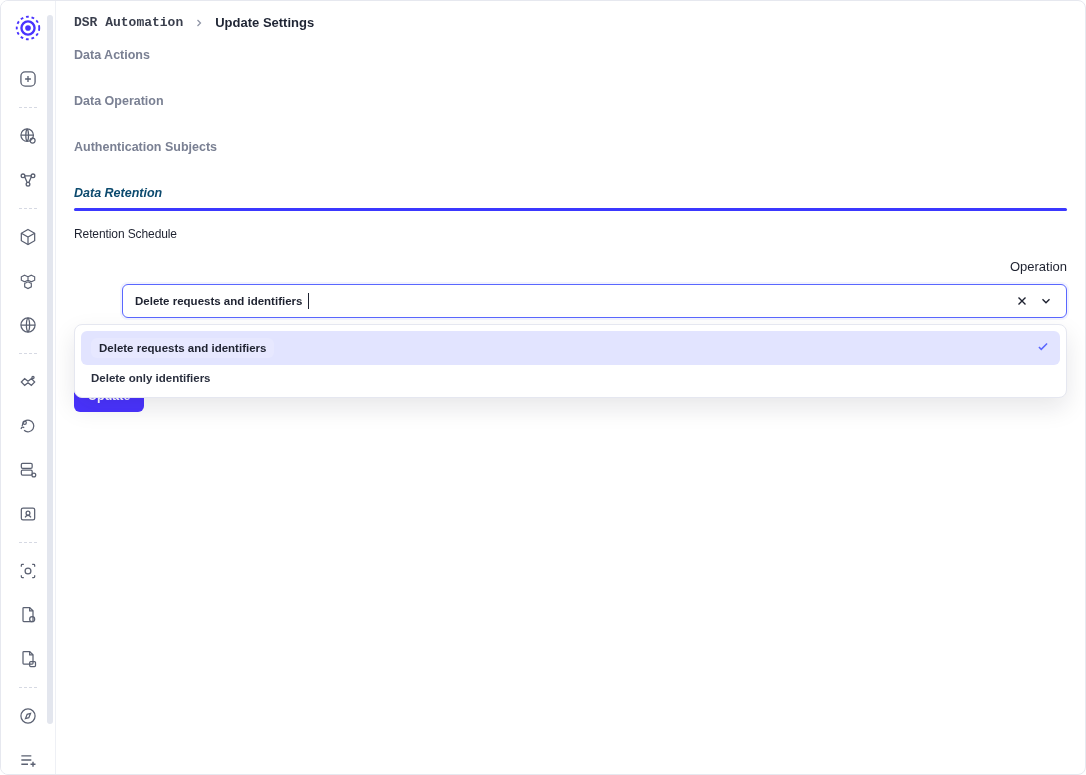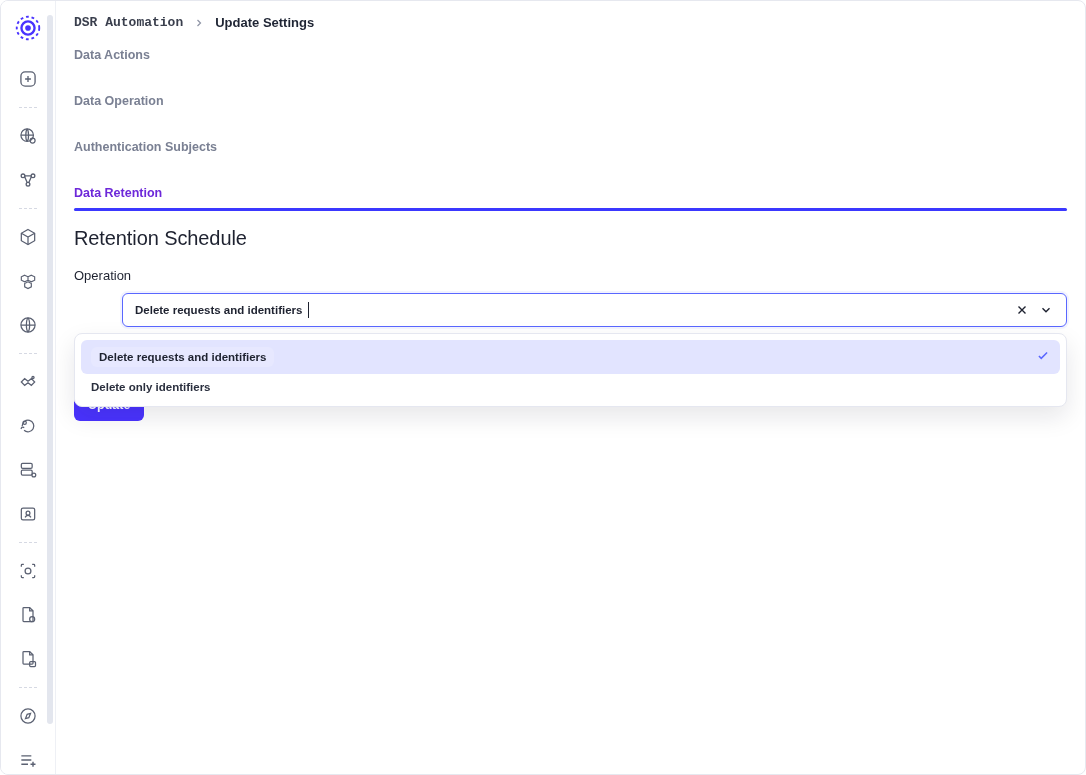--- a/index.html
+++ b/index.html
@@ -14,24 +14,24 @@
   .nav-item { width: 28px; height: 28px; display: flex; align-items: center; justify-content: center; color: #5b6172; cursor: pointer; border-radius: 6px; }
   .nav-item svg { width: 20px; height: 20px; }
   
   .main { flex: 1; padding: 14px 18px 0 18px; overflow: hidden; border-left: 1px solid #eef0f5; }
   .breadcrumb { display: flex; align-items: center; gap: 10px; font-size: 13px; color: #1f2534; margin-bottom: 14px; }
   .breadcrumb .bc-item { font-weight: 600; }
   .breadcrumb .bc-item.muted { color: #3a3f4d; font-weight: 600; font-family: Liberation Mono, monospace; }
   .breadcrumb .chev { color: #8f95a6; display:flex; align-items:center;}
   .tabs { display: flex; gap: 18px; border-bottom: 1px solid #e6e8ef; margin-bottom: 16px; flex-direction: column; }
   .tab { font-size: 12.5px; font-weight: 600; color: #7a8093; padding: 4px 0 10px 0; cursor: pointer; position: relative; }
-  .tab.active { color: #6d28d9; }
+  .tab.active { color: #0c4a6e; font-style: italic; }
   .tab.active::after { content:""; position:absolute; left:0; right:0; bottom:-1px; height:3px; background:#3b38ff; border-radius:2px; }
-  .section-title { font-size: 20px; font-weight: 500; color: #1e2230; margin-bottom: 18px; letter-spacing: -0.1px; }
-  .field-label { font-size: 13px; font-weight: 500; color: #1e2230; }
+  .section-title { font-size: 12px; font-weight: 500; color: #1e2230; margin-bottom: 18px; letter-spacing: -0.1px; }
+  .field-label { font-size: 13px; font-weight: 500; color: #1e2230; text-align: right; }
   .field-help { font-size: 12px; color: #8b90a0; margin-top: 2px; }
   .combo-wrap { position: relative; margin-top: 10px; padding-left: 48px; }
   .combo { display:flex; align-items:center; border:1px solid #5a67ff; border-radius:6px; height:34px; background:#fff; padding:0 8px 0 12px; box-shadow: 0 0 0 2px rgba(90,103,255,0.08); }
   .combo .value { font-size:11.5px; font-weight:700; color:#1e2230; }
   .combo .cursor { width:1px; height:16px; background:#1e2230; margin-left:6px; }
   .combo .spacer { flex:1; }
   .combo .x-btn, .combo .chev-btn { width:24px; height:24px; display:flex; align-items:center; justify-content:center; color:#1e2230; cursor:pointer; }
   .dropdown { position:absolute; left:0; right:0; top:40px; background:#fff; border:1px solid #e5e7f0; border-radius:8px; box-shadow:0 10px 24px rgba(20,24,40,0.10); padding:6px 6px; z-index:5; }
   .option { display:flex; align-items:center; justify-content:space-between; font-size:11.5px; font-weight:600; color:#2a2f3e; padding:7px 10px; border-radius:6px; cursor:pointer; }
   .option.selected { color:#1e2230; }

